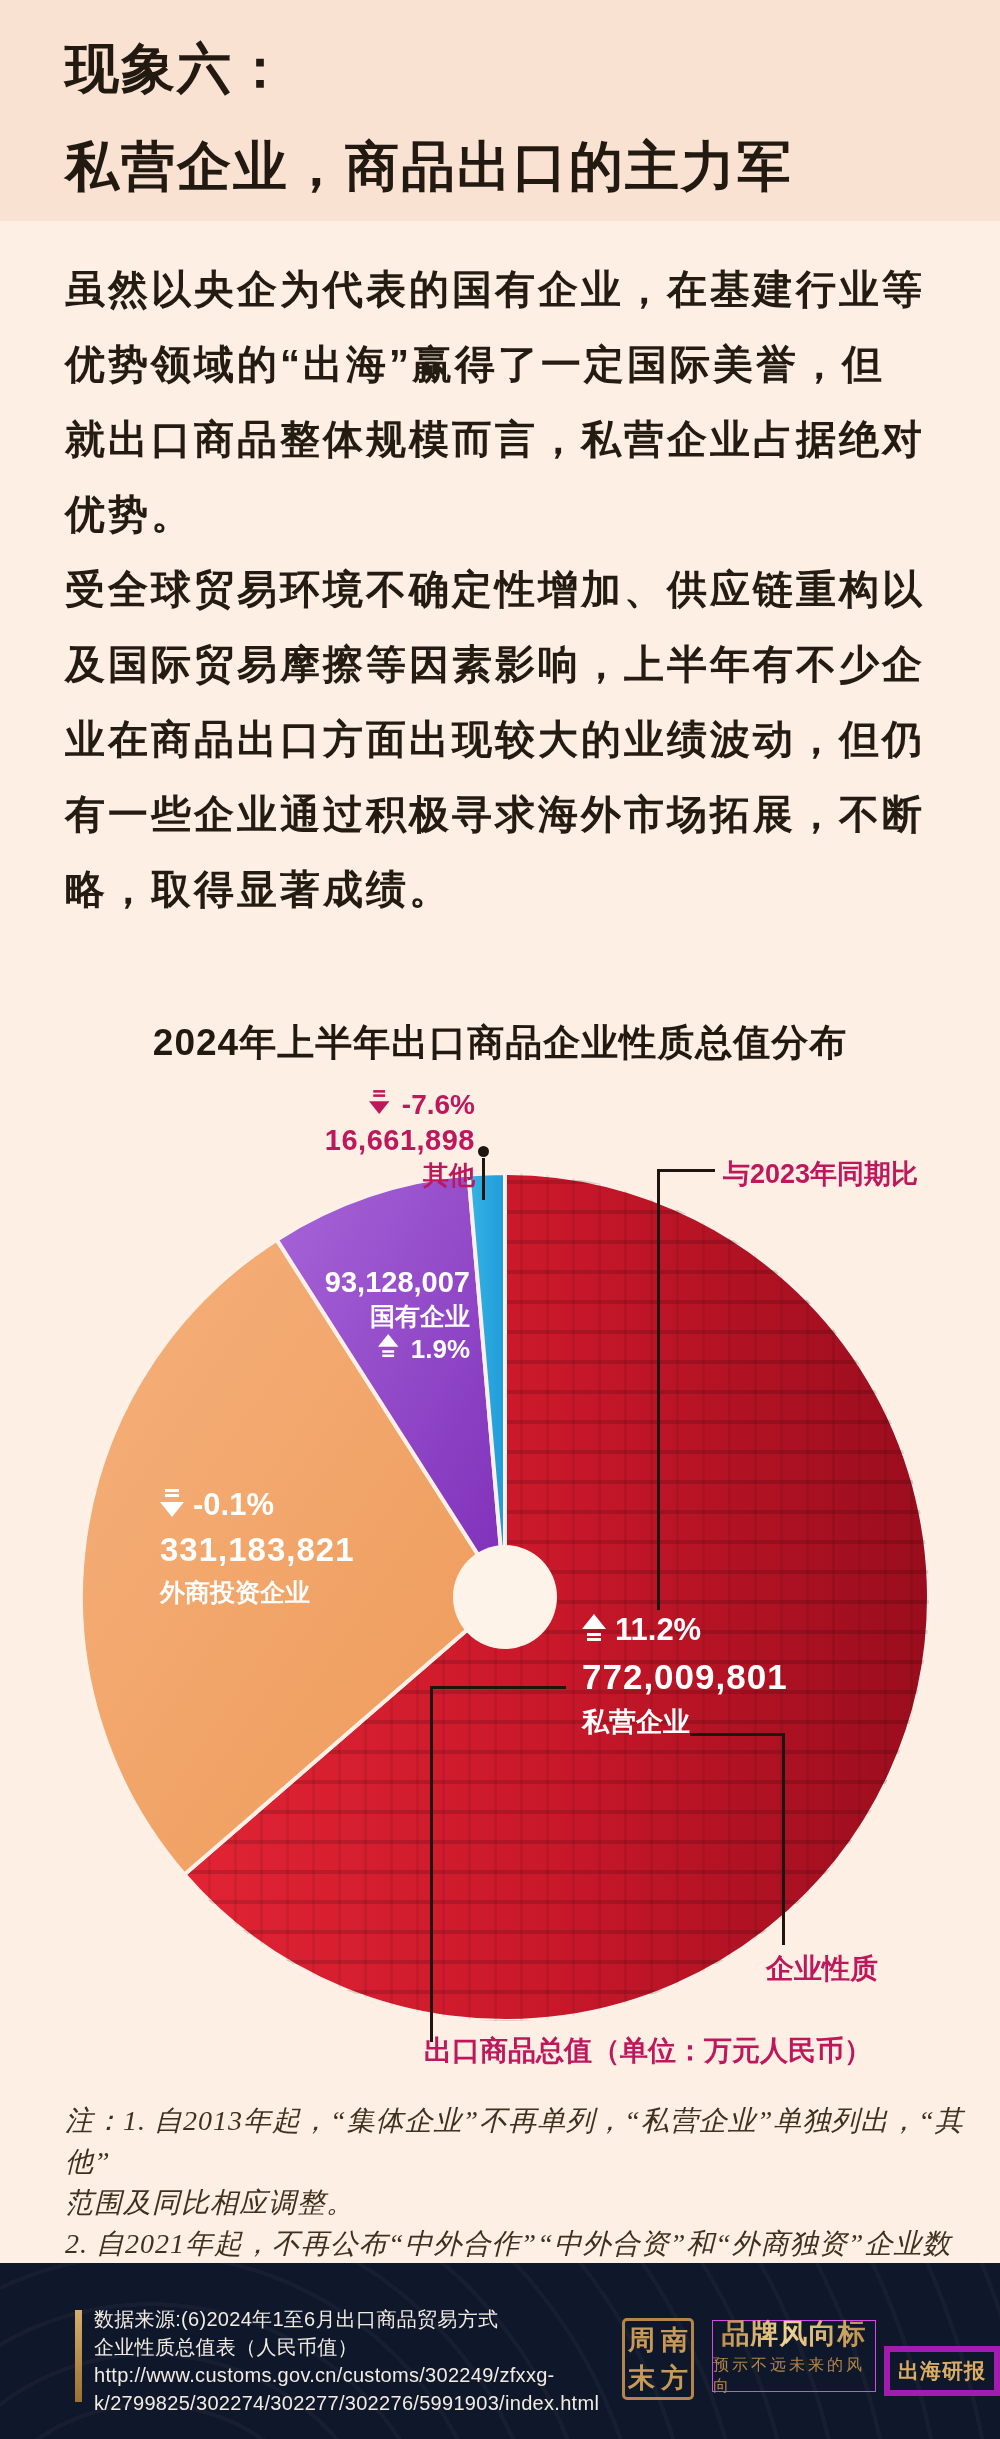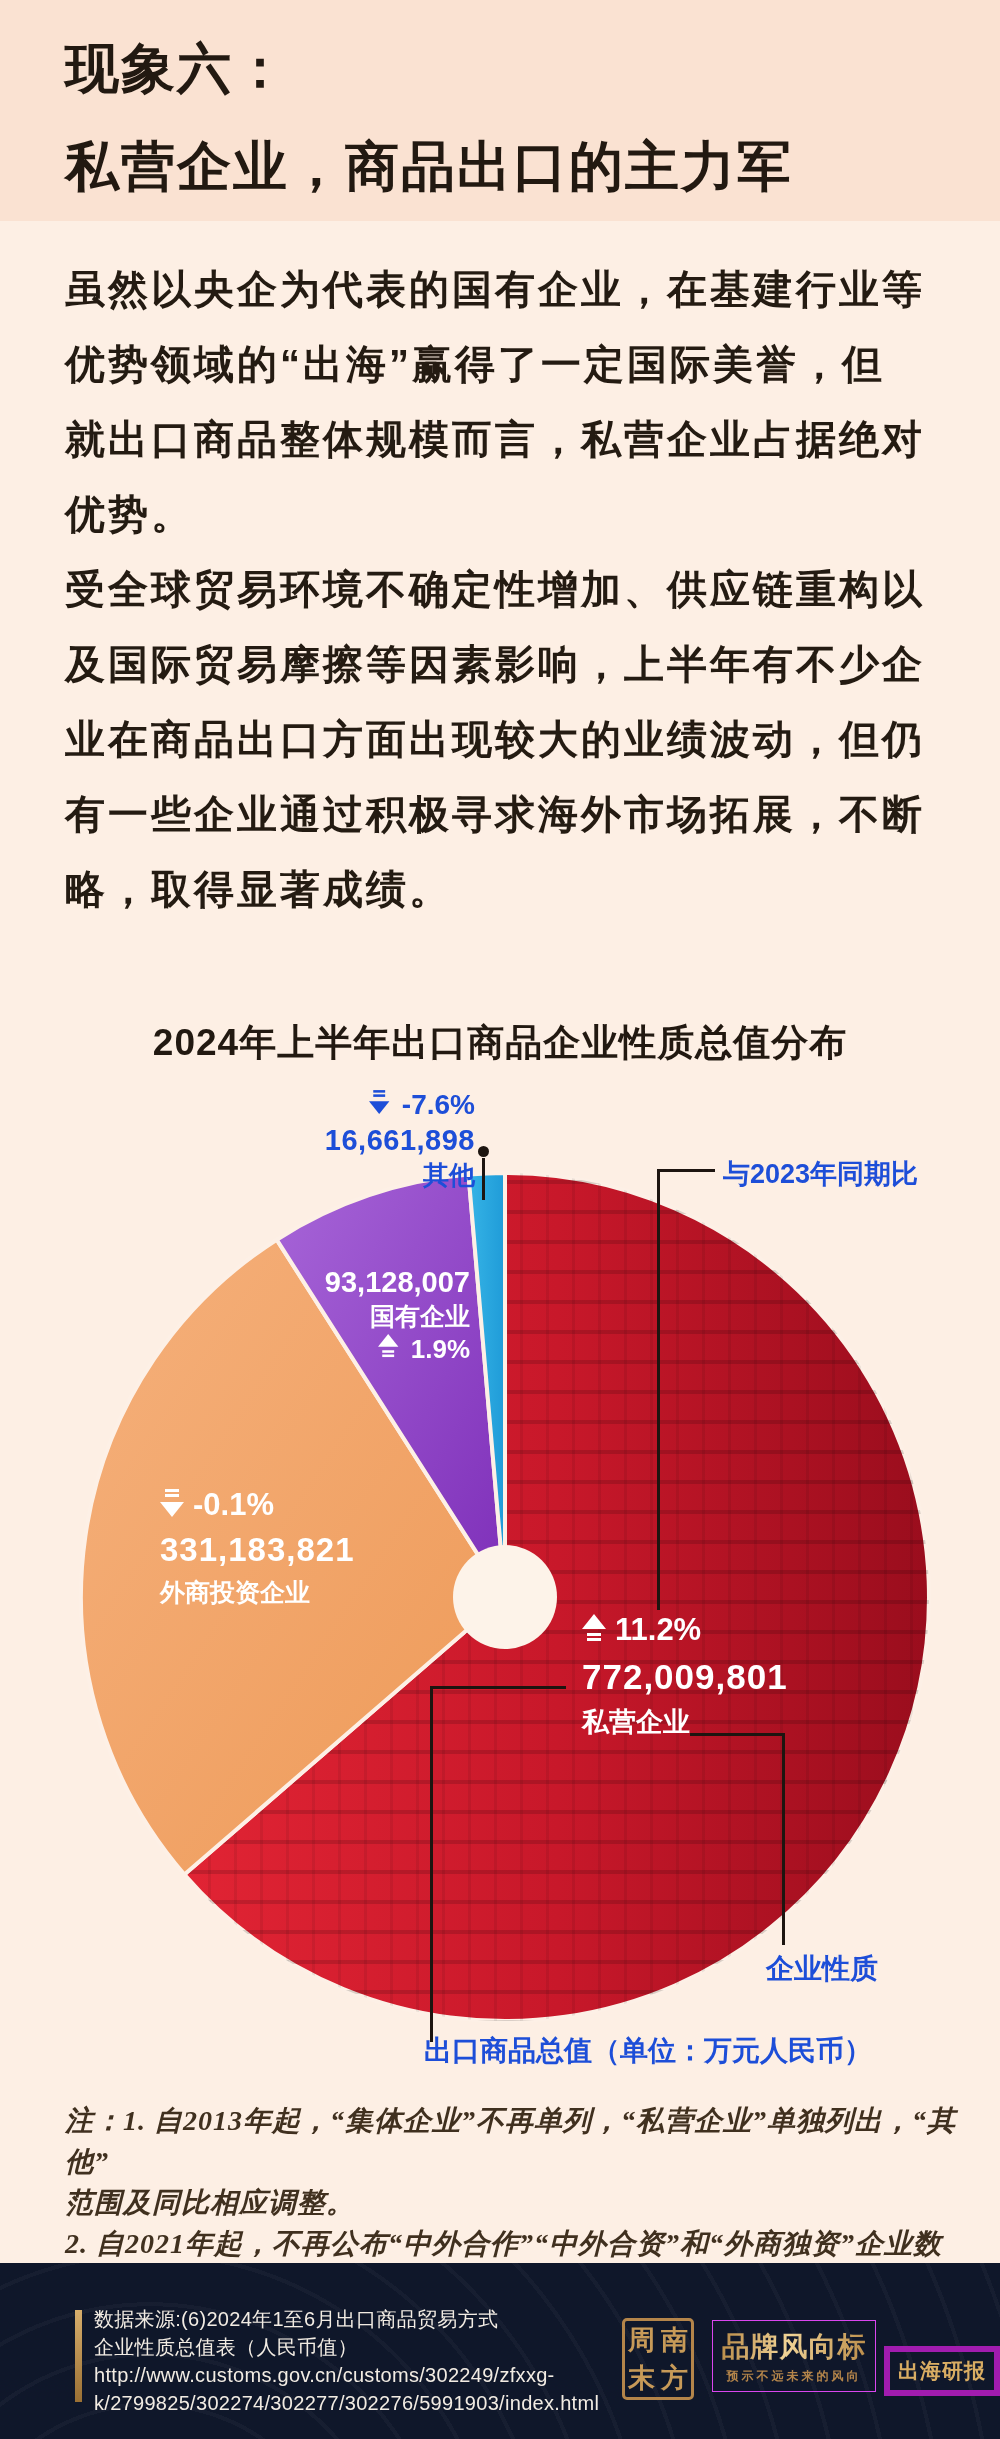--- a/index.html
+++ b/index.html
@@ -22,21 +22,21 @@
 
   #pie-svg{position:absolute;left:0;top:1150px;width:1000px;height:900px;}
 
   
   .conn{position:absolute;background:#1d1510;}
   .dot{position:absolute;width:11px;height:11px;border-radius:50%;background:#1d1510;}
 
   
   .lbl{position:absolute;white-space:nowrap;}
   .lbl .big{display:block;font-weight:800;}
-  .dark{color:#1d4ed8;}
+  .dark{color:#be185d;}
   .white{color:#ffffff;}
 
   #lbl-other{left:270px;top:1088px;width:205px;text-align:right;}
   #lbl-other .pct{font-size:28px;font-weight:800;line-height:34px;}
   #lbl-other .val{font-size:29px;line-height:36px;letter-spacing:.5px;}
   #lbl-other .nm{font-size:26px;font-weight:700;line-height:34px;}
 
   #lbl-compare{left:723px;top:1156px;font-size:27px;font-weight:600;}
 
   #lbl-state{left:320px;top:1264px;width:150px;text-align:right;}
@@ -66,37 +66,37 @@
      background:currentColor;box-shadow:0 5px 0 currentColor;}
   .arr.down:before{content:"";position:absolute;left:0;bottom:0;
      border-left:12px solid transparent;border-right:12px solid transparent;
      border-top:15px solid currentColor;}
   .arr.down:after{content:"";position:absolute;left:5px;top:0;width:14px;height:3px;
      background:currentColor;box-shadow:0 5px 0 currentColor;}
   .arr.sm{transform:scale(.85);transform-origin:left center;}
 
   .notes{position:absolute;left:65px;top:2100px;width:900px;color:#40301f;
          font-style:italic;font-size:28px;line-height:41px;letter-spacing:1px;
-         font-family:"Liberation Serif","DejaVu Serif",serif;font-weight:bold;}
+         font-family:"Liberation Serif","DejaVu Serif",serif;}
 
   .footer{position:absolute;left:0;top:2263px;width:1000px;height:212px;background:#0f172a;}
   .footer:before{content:"";position:absolute;inset:0;
      background:repeating-radial-gradient(circle at 15% 160%,transparent 0 46px,rgba(255,255,255,.03) 46px 50px);}
   .gold-bar{position:absolute;left:75px;top:47px;width:7px;height:92px;
      background:linear-gradient(180deg,#d7ae6c,#9a7034);}
   .src{position:absolute;left:94px;top:42px;color:#f2ece3;font-size:20px;line-height:28px;letter-spacing:.3px;}
   .seal{position:absolute;left:622px;top:55px;width:66px;height:76px;border:3px solid #b4854a;
      border-radius:5px;display:grid;grid-template-columns:1fr 1fr;align-items:center;justify-items:center;
      color:#c79a58;font-family:"DejaVu Serif","Liberation Serif",serif;font-weight:bold;font-size:27px;}
   .brand{position:absolute;left:712px;top:57px;width:162px;height:70px;border:1px solid #d946ef;
      display:flex;flex-direction:column;align-items:center;justify-content:center;}
   .brand .bt{color:#dcb268;font-size:28px;font-weight:900;letter-spacing:1px;
      background:linear-gradient(100deg,#b98b48,#f0d396 45%,#b98b48);
      -webkit-background-clip:text;background-clip:text;-webkit-text-fill-color:transparent;}
-  .brand .bs{color:#b4854a;font-size:12px;letter-spacing:3px;margin-top:2px;font-weight:bold;}
+  .brand .bs{color:#b4854a;font-size:16px;letter-spacing:3px;margin-top:2px;}
   .badge{position:absolute;left:884px;top:83px;border:6px solid #a21caf;color:#d9ad63;
      font-size:21px;font-weight:800;letter-spacing:1px;padding:5px 8px;}
 </style>
 </head>
 <body>
 
 <div class="page">
 
   <div class="header-band"></div>
 

